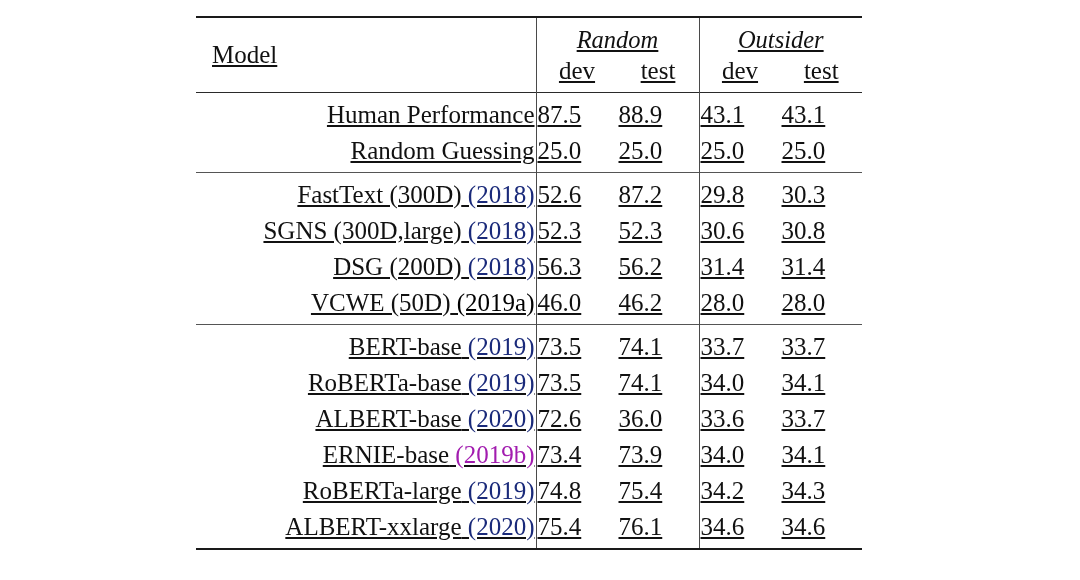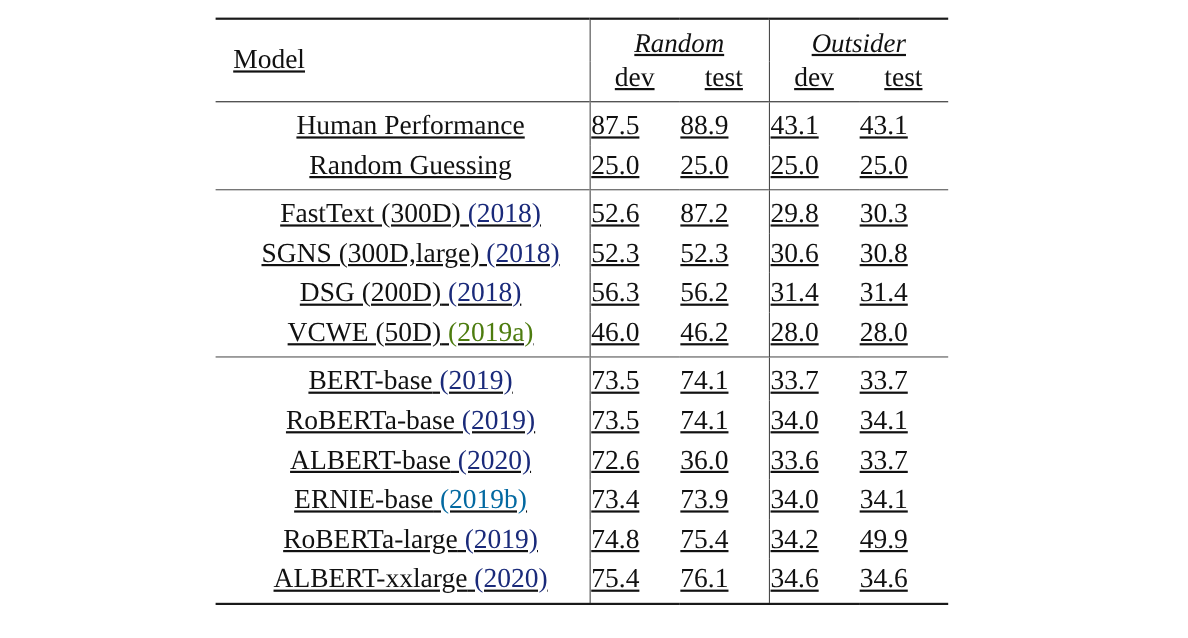--- a/index.html
+++ b/index.html
@@ -87,21 +87,21 @@
   
   tr.data-row td {
     font-size: 25px;
     line-height: 1.0;
     padding-top: 5.5px;
     padding-bottom: 5.5px;
     text-align: left;
     white-space: nowrap;
   }
   tr.data-row td.model-cell {
-    text-align: center;
+    text-align: right;
     padding-left: 16px;
     margin-top: 48px;
   }
   tr.data-row.first-in-block td { padding-top: 9px; }
   tr.data-row.last-in-block  td { padding-bottom: 9px; }
 
   .cite { color: #1a2a7a; }
 </style>
 </head>
 <body>
@@ -165,21 +165,21 @@
           <td class="">30.8</td>
         </tr>
         <tr class="data-row">
           <td class="model-cell"><span>DSG (200D)</span><span class="cite" style="color: rgb(26, 42, 122);"> (2018)</span></td>
           <td class="vsep-l">56.3</td>
           <td class="">56.2</td>
           <td class="vsep-l">31.4</td>
           <td class="">31.4</td>
         </tr>
         <tr class="data-row last-in-block">
-          <td class="model-cell"><span>VCWE (50D)</span><span class="cite" style="color: #4d7c0f;"> (2019a)</span></td>
+          <td class="model-cell"><span>VCWE (50D)</span><span class="cite" style="color: #000000;"> (2019a)</span></td>
           <td class="vsep-l">46.0</td>
           <td class="">46.2</td>
           <td class="vsep-l">28.0</td>
           <td class="">28.0</td>
         </tr>
         <tr class="rule-mid">
           <td colspan="5"></td>
         </tr>
         <tr class="data-row first-in-block">
           <td class="model-cell"><span>BERT-base</span><span class="cite" style="color: rgb(26, 42, 122);"> (2019)</span></td>
@@ -196,32 +196,32 @@
           <td class="">34.1</td>
         </tr>
         <tr class="data-row">
           <td class="model-cell"><span>ALBERT-base</span><span class="cite" style="color: rgb(26, 42, 122);"> (2020)</span></td>
           <td class="vsep-l">72.6</td>
           <td class="">36.0</td>
           <td class="vsep-l">33.6</td>
           <td class="">33.7</td>
         </tr>
         <tr class="data-row">
-          <td class="model-cell"><span>ERNIE-base</span><span class="cite" style="color: #0369a1;"> (2019b)</span></td>
+          <td class="model-cell"><span>ERNIE-base</span><span class="cite" style="color: #a21caf;"> (2019b)</span></td>
           <td class="vsep-l">73.4</td>
           <td class="">73.9</td>
           <td class="vsep-l">34.0</td>
           <td class="">34.1</td>
         </tr>
         <tr class="data-row">
           <td class="model-cell"><span>RoBERTa-large</span><span class="cite" style="color: rgb(26, 42, 122);"> (2019)</span></td>
           <td class="vsep-l">74.8</td>
           <td class="">75.4</td>
           <td class="vsep-l">34.2</td>
-          <td class="">49.9</td>
+          <td class="">34.3</td>
         </tr>
         <tr class="data-row last-in-block">
           <td class="model-cell"><span>ALBERT-xxlarge</span><span class="cite" style="color: rgb(26, 42, 122);"> (2020)</span></td>
           <td class="vsep-l">75.4</td>
           <td class="">76.1</td>
           <td class="vsep-l">34.6</td>
           <td class="">34.6</td>
         </tr>
         <tr class="rule-bottom">
           <td colspan="5"></td>

